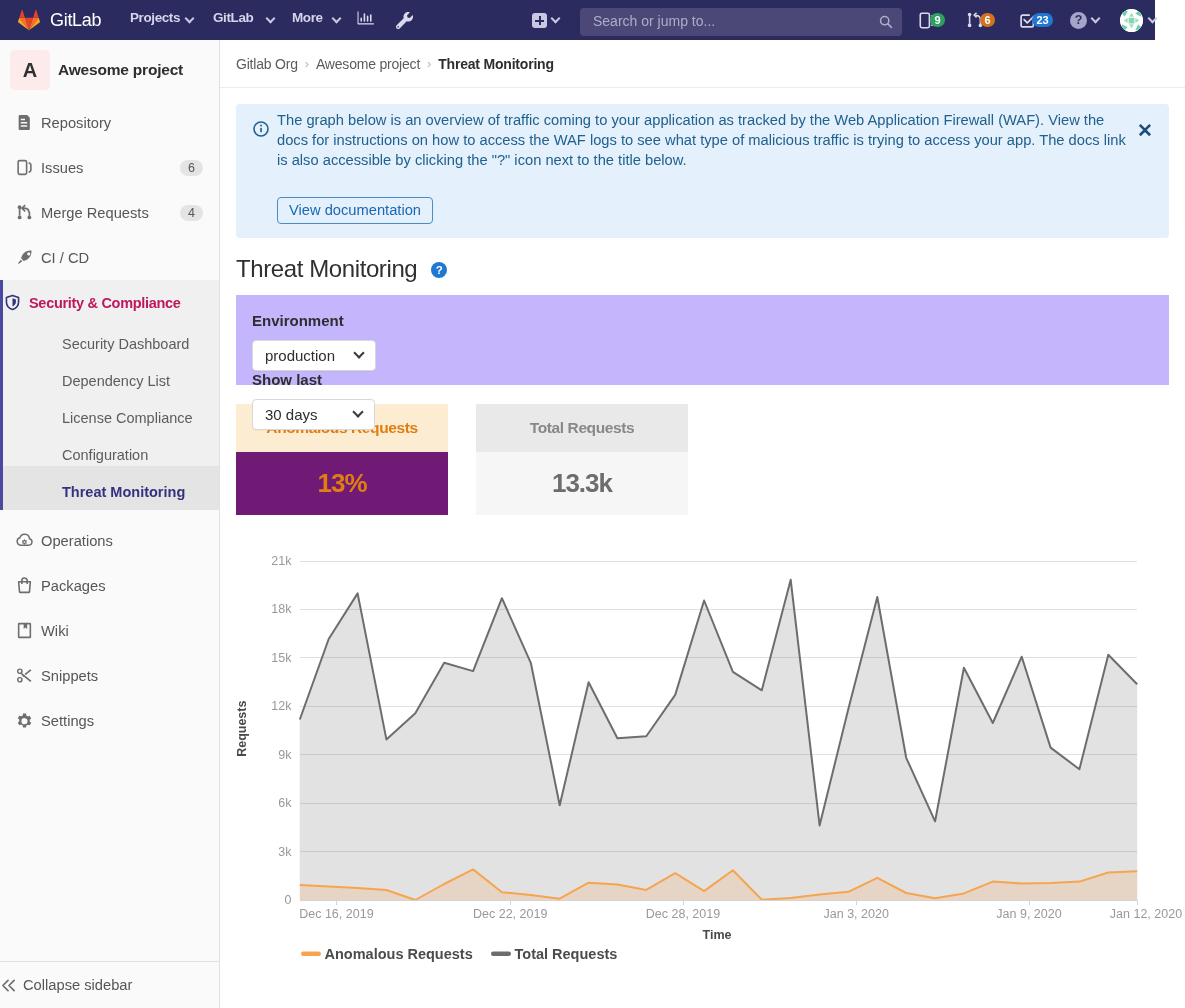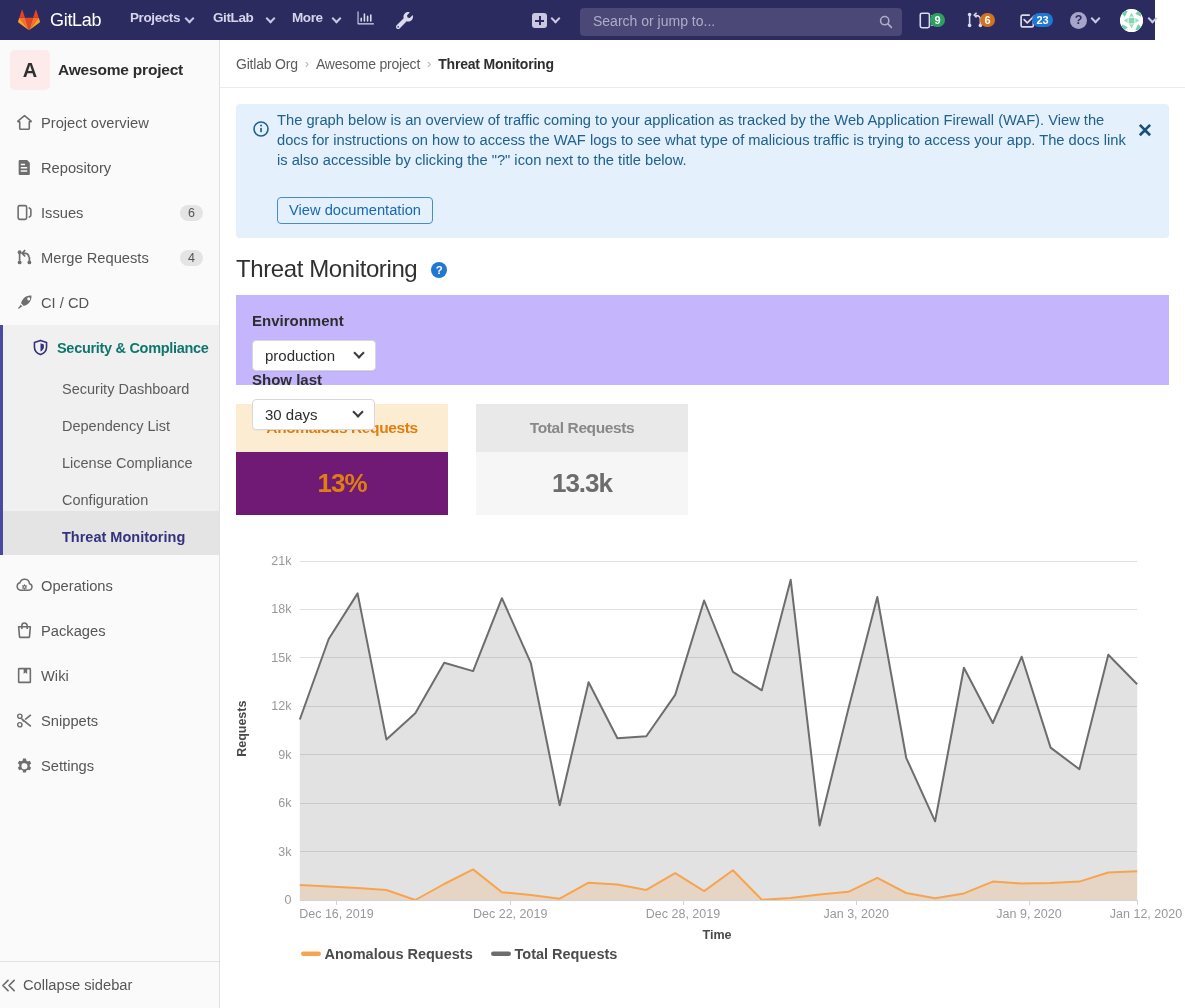--- a/index.html
+++ b/index.html
@@ -30,21 +30,21 @@
 .sidebar { position:absolute; top:40px; left:0; width:220px; bottom:0; background:#fafafa; border-right:1px solid #e1e1e1; }
 .ctx-header { display:flex; align-items:center; padding:10px 16px 10px 10px; }
 .ctx-avatar { width:40px; height:40px; border-radius:5px; background:#fdeaea; color:#303030; font-weight:bold; font-size:20px; display:flex; align-items:center; justify-content:center; }
 .ctx-title { margin-left:8px; font-size:15.5px; font-weight:bold; color:#2e2e2e; letter-spacing:-.2px; }
 .snav { list-style:none; }
 .snav-item { height:45px; display:flex; align-items:center; padding-left:16px; color:#565658; font-size:14.7px; }
 .snav-item .sicon { width:17px; height:17px; margin-right:8px; flex:none; display:flex; }
 .snav-item .cnt { margin-left:auto; margin-right:16px; background:#e4e4e4; color:#555; border-radius:9px; font-size:12.5px; padding:1px 8px; }
 .snav-section { background:#f0f0f0; position:relative; }
 .snav-section:before { content:""; position:absolute; left:0; top:0; bottom:0; width:3px; background:#49499f; }
-.snav-section .head { height:45px; display:flex; align-items:center; padding-left:32px; color:#0f766e; font-weight:bold; font-size:14.5px; letter-spacing:-.3px; }
+.snav-section .head { height:45px; display:flex; align-items:center; padding-left:4px; color:#be185d; font-weight:bold; font-size:14.5px; letter-spacing:-.3px; }
 .snav-sub { height:37px; display:flex; align-items:center; padding-left:62px; color:#5c5c5c; font-size:14.5px; }
 .snav-sub.active { background:#e4e4e4; color:#34327e; font-weight:bold; height:44px; margin-top:-7px; padding-top:7px; }
 .collapse-row { position:absolute; bottom:0; left:0; right:0; height:47px; border-top:1px solid #e1e1e1; display:flex; align-items:center; padding-left:1px; color:#565658; font-size:14.7px; background:#fafafa; }
 
 
 .main { position:absolute; left:220px; top:40px; right:0; bottom:0; background:#fff; }
 .breadcrumbs { height:48px; border-bottom:1px solid #ececec; display:flex; align-items:center; padding-left:16px; font-size:14px; letter-spacing:-.2px; color:#5c5c5c; }
 .breadcrumbs .sep { color:#b5b5b5; margin:0 7px; font-size:13px; }
 .breadcrumbs .cur { color:#2e2e2e; font-weight:bold; }
 .alert { margin:16px 16px 0 16px; background:#e4f0fb; border-radius:4px; position:relative; padding:6px 40px 14px 41px; color:#20618f; font-size:14.7px; line-height:20px; height:134px; }
@@ -136,25 +136,20 @@
       </svg></span>
   <span class="abs chev" style="left:1149px;top:15px"></span>
 </div>
 
 <div class="sidebar">
   <div class="ctx-header">
     <div class="ctx-avatar">A</div>
     <div class="ctx-title">Awesome project</div>
   </div>
   <ul class="snav">
-    <li class="snav-item"><span class="sicon">
-          <svg viewBox="0 0 16 16" fill="none" stroke="#6e6e6e" stroke-width="1.5">
-            <path d="M1.8 6.7L8 1.5l6.2 5.2v.6h-1.7v6.4a.6.6 0 01-.6.6H4.1a.6.6 0 01-.6-.6V7.3H1.8z" stroke-linejoin="round"></path>
-          </svg>
-        </span>Project overview</li>
     <li class="snav-item"><span class="sicon">
           <svg viewBox="0 0 16 16" fill="#6e6e6e">
             <path d="M3.5 1h7L13 3.5V14a1 1 0 01-1 1H3.5a1 1 0 01-1-1V2a1 1 0 011-1zm1 3.5h4v1.4h-4zm0 3h6v1.4h-6zm0 3h6v1.4h-6z" fill-rule="evenodd"></path>
           </svg>
         </span>Repository</li>
     <li class="snav-item"><span class="sicon">
           <svg viewBox="0 0 16 16" fill="none" stroke="#6e6e6e" stroke-width="1.5">
             <rect x="2" y="1.5" width="8" height="13" rx="1.5"></rect>
             <path d="M12.5 3.7c.9.3 1.5.9 1.5 2v4.6c0 1.1-.6 1.7-1.5 2" stroke-linecap="round"></path>
           </svg>

